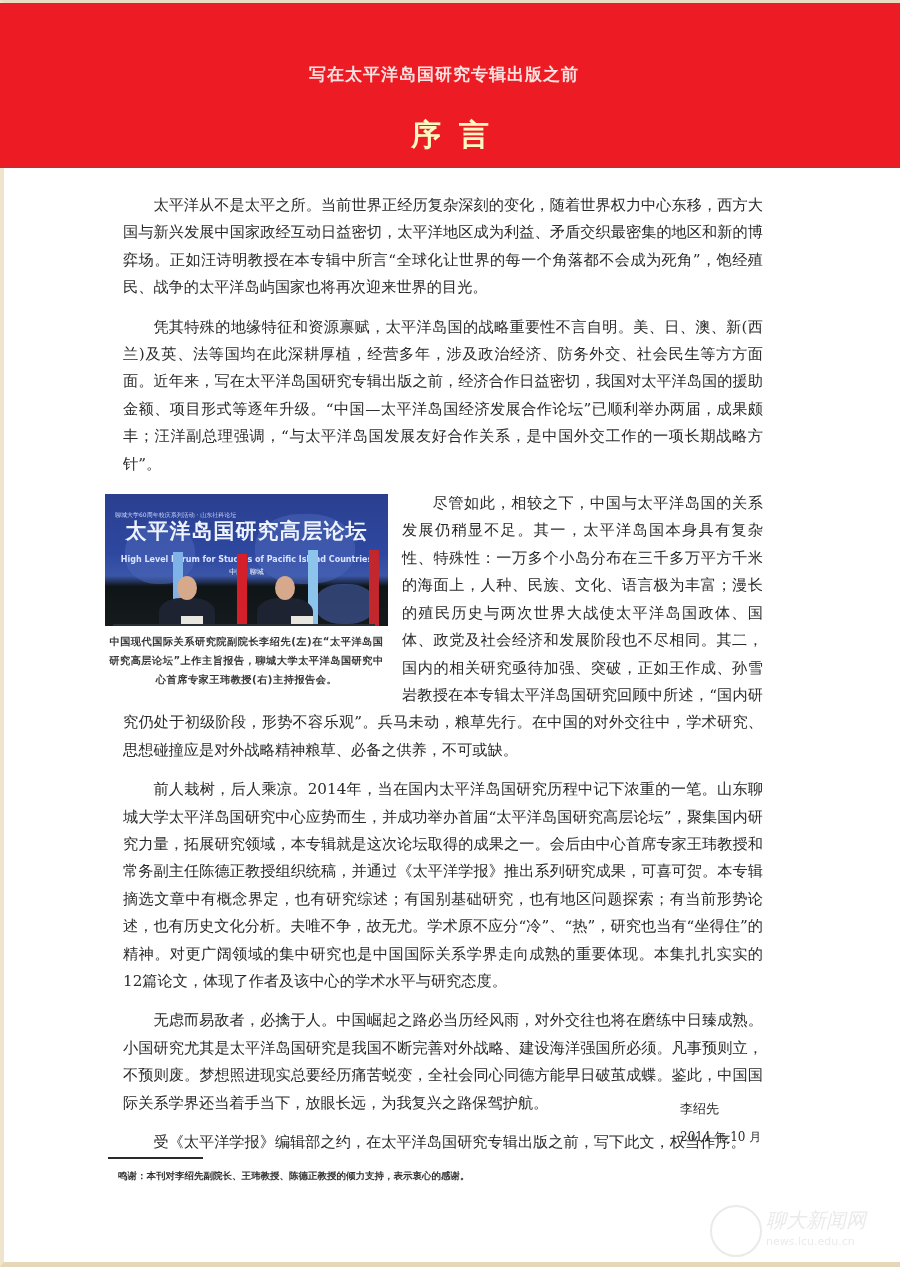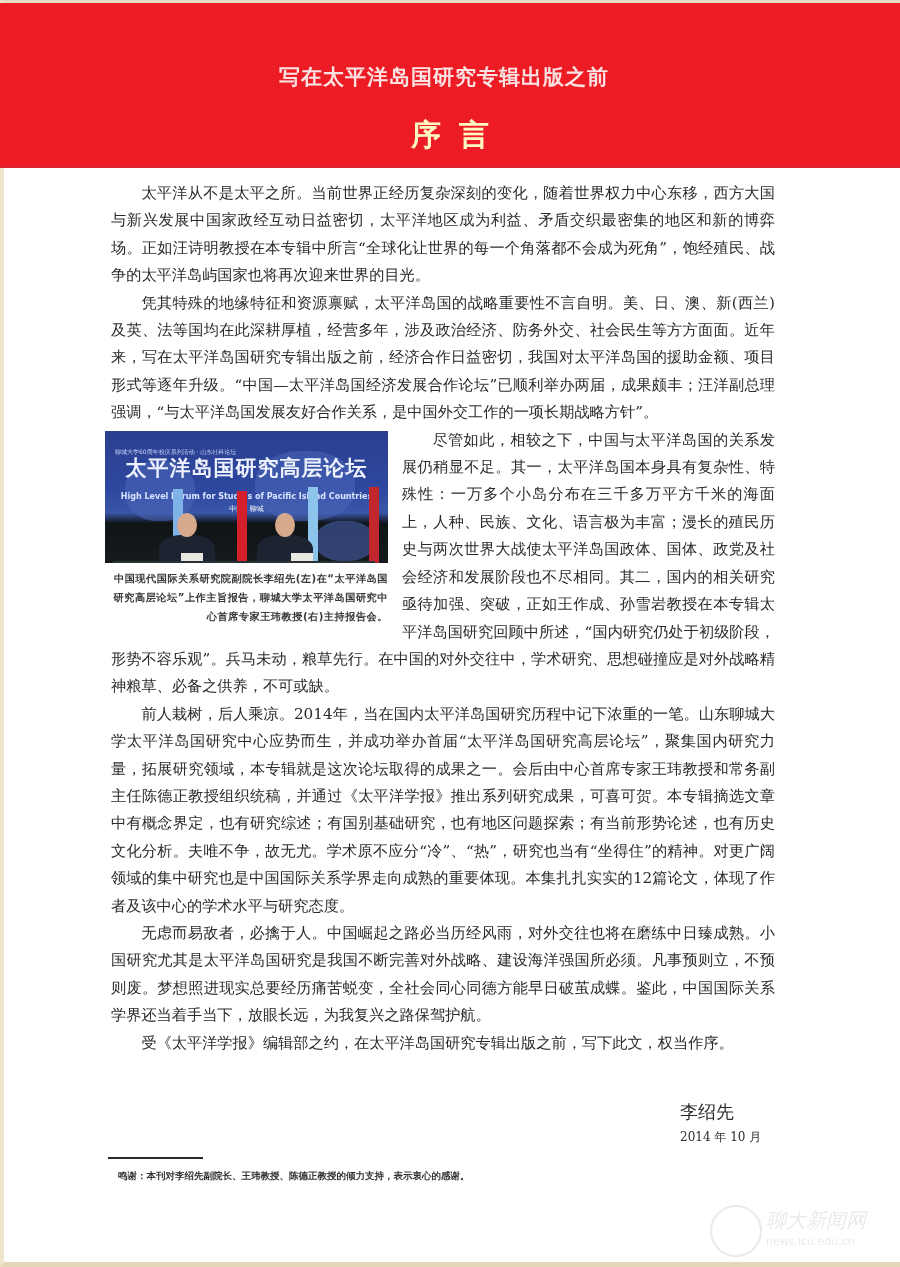--- a/index.html
+++ b/index.html
@@ -18,56 +18,56 @@
     pointer-events: none;
   }
   .banner {
     position: absolute; left: 0; top: 3px; width: 900px; height: 163px;
     background: #ed1c24;
     border-bottom: 2px solid #d8242c;
   }
   .banner-subtitle {
     position: absolute; top: 60px; left: 0; width: 888px; text-align: center;
     color: #fbe2e2; font-family: "DejaVu Sans", "Liberation Sans", sans-serif;
-    font-size: 21px; letter-spacing: 1px; font-weight: bold;
+    font-size: 17px; letter-spacing: 1px; font-weight: bold;
   }
   .banner-title {
     position: absolute; top: 112px; left: 0; width: 900px; text-align: center;
     color: #fef9c3; font-size: 30px; letter-spacing: 18px; text-indent: 18px;
     font-weight: bold;
   }
   .content {
     position: absolute; left: 111px; top: 180px; width: 664px;
     font-size: 15.2px; line-height: 27.4px; text-align: justify;
   }
-  .content p { margin: 0; text-indent: 2em; }
+  .content p { margin: 12px; text-indent: 2em; }
   .figure {
     float: left; width: 283px; margin: 4px 14px 6px -6px;
   }
   .photo {
     width: 283px; height: 132px; position: relative; overflow: hidden;
     background: linear-gradient(180deg, #2a3f8f 0%, #2e48a0 45%, #3a56a8 62%, #0f1416 70%, #151a1c 100%);
     text-decoration: underline;
   }
   .photo-top { position: absolute; left: 10px; top: 7px; font-size: 6px; color: #c9d3ff; font-family: "DejaVu Sans", sans-serif; }
   .photo-title { position: absolute; left: 0; width: 283px; top: 24px; text-align: center; font-size: 21px; font-weight: bold; color: #eef2ff; letter-spacing: 1px; font-family: "DejaVu Sans", sans-serif; }
   .photo-en { position: absolute; left: 0; width: 283px; top: 52px; text-align: center; font-size: 8px; font-weight: bold; color: #dbe3ff; font-family: "DejaVu Sans", sans-serif; }
   .photo-loc { position: absolute; left: 0; width: 283px; top: 65px; text-align: center; font-size: 7px; color: #ffffff; font-family: "DejaVu Sans", sans-serif; }
   .map-blob { position: absolute; background: #4a66b8; opacity: .55; border-radius: 45%; }
   .flag { position: absolute; width: 10px; height: 80px; }
   .person { position: absolute; border-radius: 40% 40% 8% 8%; background: #1d2330; }
   .head { position: absolute; border-radius: 50%; background: #d6a98c; }
   .table-cloth { position: absolute; left: 8px; top: 130px; width: 262px; height: 44px; background: #0d1214; border-top: 2px solid #2a3235; }
   .nameplate { position: absolute; width: 22px; height: 8px; background: #e8e8e0; top: 122px; }
   .caption {
     margin-top: 6px; font-family: "DejaVu Sans", "Liberation Sans", sans-serif;
-    font-size: 10.2px; line-height: 19px; text-align: right; font-weight: bold; color: #3a3a3a;
+    font-size: 10.2px; line-height: 19px; text-align: center; font-weight: bold; color: #3a3a3a;
     letter-spacing: .5px;
   }
-  .signature { position: absolute; left: 680px; top: 1100px; font-size: 18px; }
+  .signature { position: absolute; left: 680px; top: 1100px; font-size: 13px; }
   .date { position: absolute; left: 680px; top: 1129px; font-size: 12px; }
   .footnote-rule { position: absolute; left: 108px; top: 1157px; width: 95px; height: 2px; background: #2a2a2a; }
   .footnote { position: absolute; left: 108px; top: 1170px; font-size: 9.5px; font-family: "DejaVu Sans", "Liberation Sans", sans-serif; font-weight: bold; color: #333; margin-left: 10px; }
   .watermark { position: absolute; left: 710px; top: 1205px; width: 180px; height: 56px; opacity: .55; }
   .wm-circle { position: absolute; left: 0; top: 0; width: 48px; height: 48px; border: 2px solid #d9d9d9; border-radius: 50%; }
   .wm-text { position: absolute; left: 56px; top: 2px; font-size: 20px; color: #d9d9d9; font-style: italic; font-family: "DejaVu Sans", sans-serif; }
   .wm-url { position: absolute; left: 56px; top: 30px; font-size: 11px; color: #d9d9d9; font-family: "DejaVu Sans", sans-serif; }
 </style>
 </head>
 <body>

